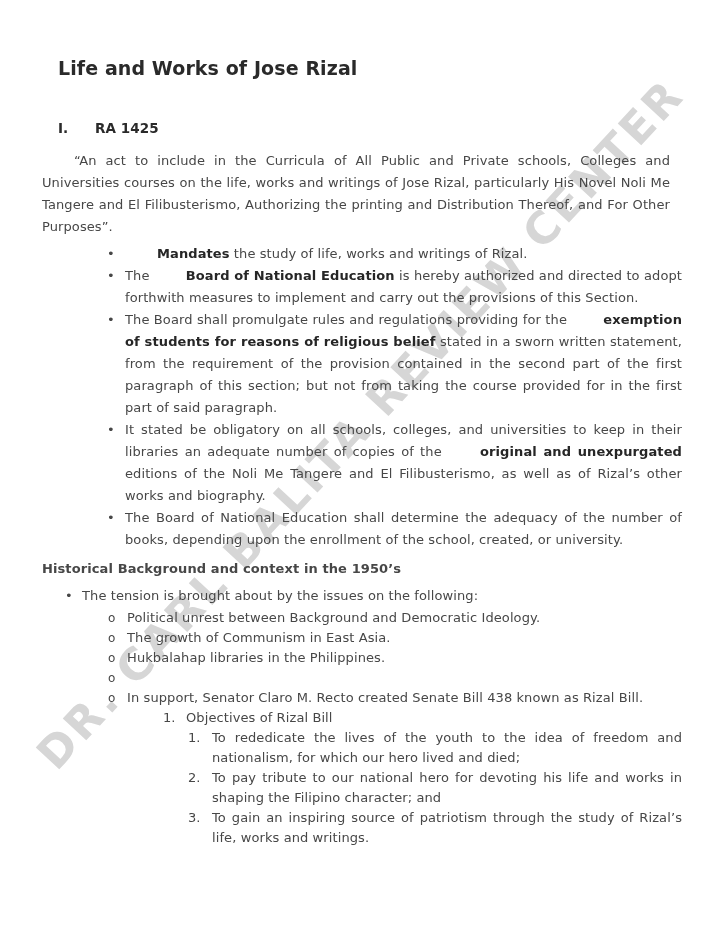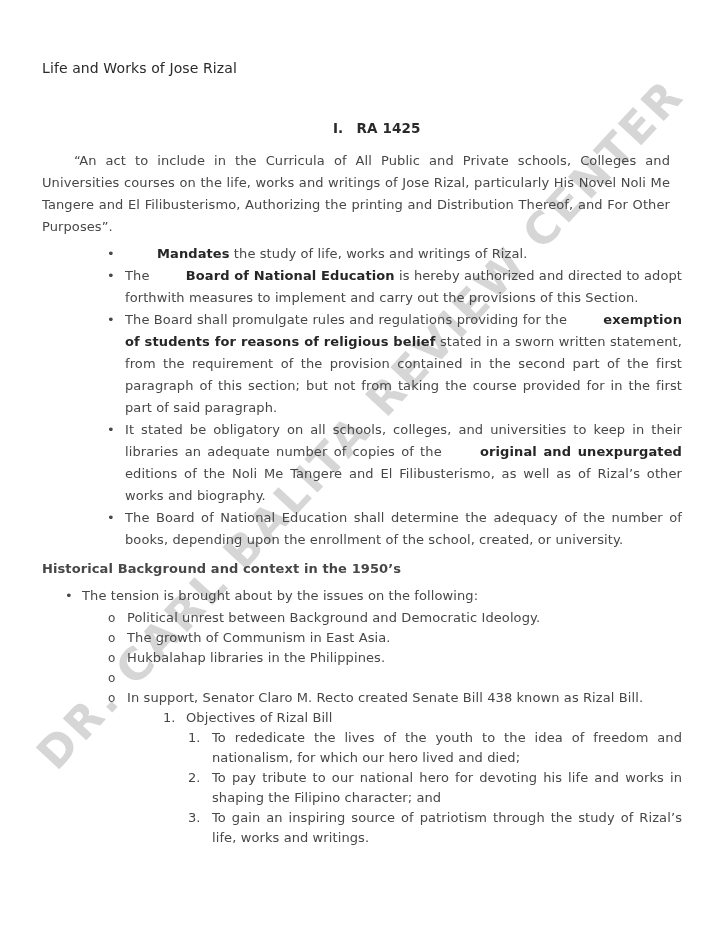--- a/index.html
+++ b/index.html
@@ -29,31 +29,30 @@
   .content {
     position:relative;
     z-index:1;
     padding:57px 38px 0 42px;
     font-size:13px;
     line-height:22px;
     color:#474747;
     letter-spacing:0.1px;
   }
   .doc-title {
-    margin:0 0 38px 0;
-    font-size:14px;
-    font-weight:normal;
+    margin:0 0 38px 16px;
+    font-size:19px;
+    font-weight:bold;
     color:#2a2a2a;
   }
   .sec-heading {
     margin:0 0 11px 0;
     font-weight:bold;
     font-size:13.5px;
     color:#2a2a2a;
-    text-align:center;
   }
   .sec-heading .h-num { display:inline-block; margin-left:16px; width:37px; }
   .intro {
     margin:0 12px 5px 0;
     text-align:justify;
     text-indent:32px;
   }
   .li { display:flex; }
   .li .marker { flex:none; }
   .li .litext { flex:1 1 auto; text-align:justify; }

